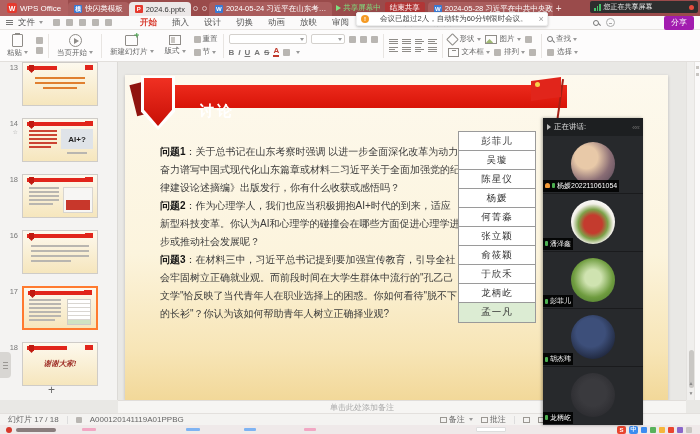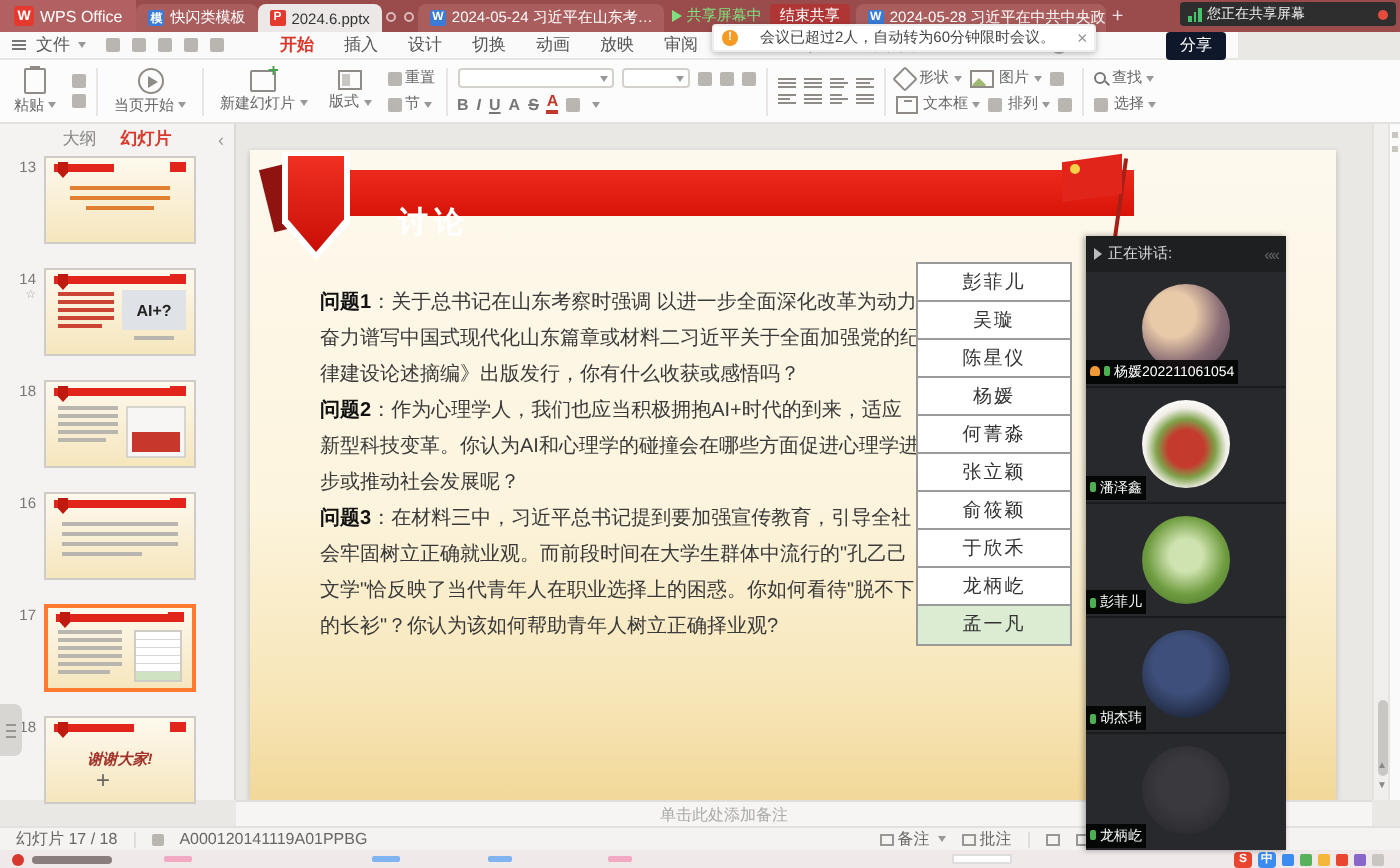--- a/index.html
+++ b/index.html
@@ -32,36 +32,36 @@
   .sig { display:flex; align-items:flex-end; gap:1px; }
   .sig i { display:block; width:1.5px; background:#46c46a; }
   .share-tip span { color:#eee; font-size:7px; white-space:nowrap; }
   .rec-dot { width:5px; height:5px; border-radius:50%; background:#e64b3c; margin-left:auto; }
   .notif { left:356px; top:12px; width:192px; height:14px; background:#fff; border:1px solid #eee; border-radius:2px; box-shadow:0 1px 3px rgba(0,0,0,.25); display:flex; align-items:center; gap:11px; padding:0 4px; z-index:80; }
   .notif .i-ic { width:8px; height:8px; border-radius:50%; background:#f59a23; color:#fff; font-size:6px; font-weight:bold; display:flex; align-items:center; justify-content:center; flex:none; }
   .notif span { font-size:7.5px; color:#444; white-space:nowrap; }
   .notif .x { margin-left:auto; color:#999; font-size:9px; }
 
   
-  .menubar { left:0; top:16px; width:619px; height:14px; background:#fbfafa; border-bottom:1px solid #e8e5e2; display:flex; align-items:center; font-size:8.5px; color:#555; }
+  .menubar { left:0; top:16px; width:700px; height:14px; background:#fbfafa; border-bottom:1px solid #e8e5e2; display:flex; align-items:center; font-size:8.5px; color:#555; }
   .mb-burger { margin-left:6px; display:flex; flex-direction:column; gap:1px; }
   .mb-burger i { width:7px; height:1px; background:#777; display:block; }
   .mb-file { margin-left:5px; display:flex; align-items:center; gap:2px; }
   .mini-ic { width:7px; height:7px; background:#b9b6b2; border-radius:1px; display:inline-block; }
   .mb-icons { display:flex; gap:6px; margin-left:10px; }
   .menu-items { display:flex; gap:15px; margin-left:28px; }
   .menu-items span { cursor:default; }
   .menu-items .on { color:#d8392c; font-weight:bold; position:relative; }
   .menu-items .on::after { content:""; position:absolute; left:0; right:0; bottom:-3px; height:2px; background:#d8392c; }
   .mb-right { margin-left:auto; display:flex; align-items:center; gap:7px; padding-right:6px; }
   .mag { width:6px; height:6px; border:1.2px solid #777; border-radius:50%; position:relative; }
   .mag::after { content:""; position:absolute; width:3px; height:1.2px; background:#777; right:-3px; bottom:-1px; transform:rotate(45deg); }
   .minus-c { width:9px; height:9px; border:1px solid #aaa; border-radius:50%; position:relative; }
   .minus-c::after { content:""; position:absolute; left:2px; right:2px; top:3.5px; height:1px; background:#aaa; }
-  .share-btn { background:#0f172a; color:#fff; font-size:8px; padding:1.5px 7px; border-radius:2px;margin-left:42px; }
+  .share-btn { background:#a21caf; color:#fff; font-size:8px; padding:1.5px 7px; border-radius:2px;margin-left:42px; }
 
   
   .toolbar { left:0; top:30px; width:700px; height:32px; background:#fdfcfc; border-bottom:1px solid #e2dfdc; display:flex; align-items:center; padding:0 4px; gap:5px; }
   .sep { width:1px; height:24px; background:#e8e5e2; flex:none; }
   .tb-big { display:flex; flex-direction:column; align-items:center; justify-content:center; gap:1px; padding:0 3px; }
   .tb-lbl { font-size:7.5px; color:#666; white-space:nowrap; display:flex; align-items:center; }
   .caret { display:inline-block; width:0; height:0; border-left:2.5px solid transparent; border-right:2.5px solid transparent; border-top:3px solid #999; margin-left:2px; }
   .ic-clip { width:11px; height:13px; border:1.2px solid #8f8c88; border-radius:1px; position:relative; }
   .ic-clip::before { content:""; position:absolute; top:-2px; left:2px; width:5px; height:2px; background:#8f8c88; }
   .tb-col { display:flex; flex-direction:column; gap:3px; justify-content:center; }
@@ -422,25 +422,20 @@
         </span>
       <span class="tb-lbl">
           <span class="mini-ic" style="margin-right:3px"></span>
           <span>选择</span>
           <span class="caret"></span>
         </span>
     </div>
   </div>
 
   <div class="abs sidebar">
-    <div class="sb-head">
-      <span>大纲</span>
-      <span class="on">幻灯片</span>
-      <span class="sb-collapse">‹</span>
-    </div>
 
     <div class="thumb-row">
       <span class="thumb-num">13</span>
       <div class="thumb">
         <span class="mbadge"></span>
           <span class="mb-band" style="right:40px"></span>
           <span class="mflag"></span>
         <span class="mline or" style="left:12px;top:14px;width:50px"></span>
         <span class="mline or" style="left:12px;top:19px;width:50px"></span>
         <span class="mline or" style="left:20px;top:24px;width:34px"></span>

